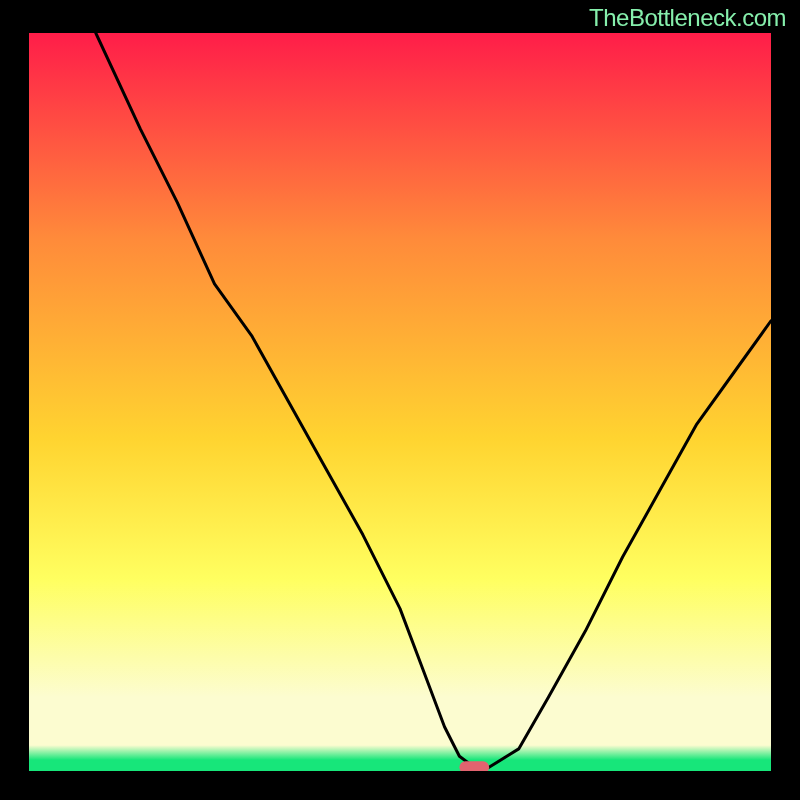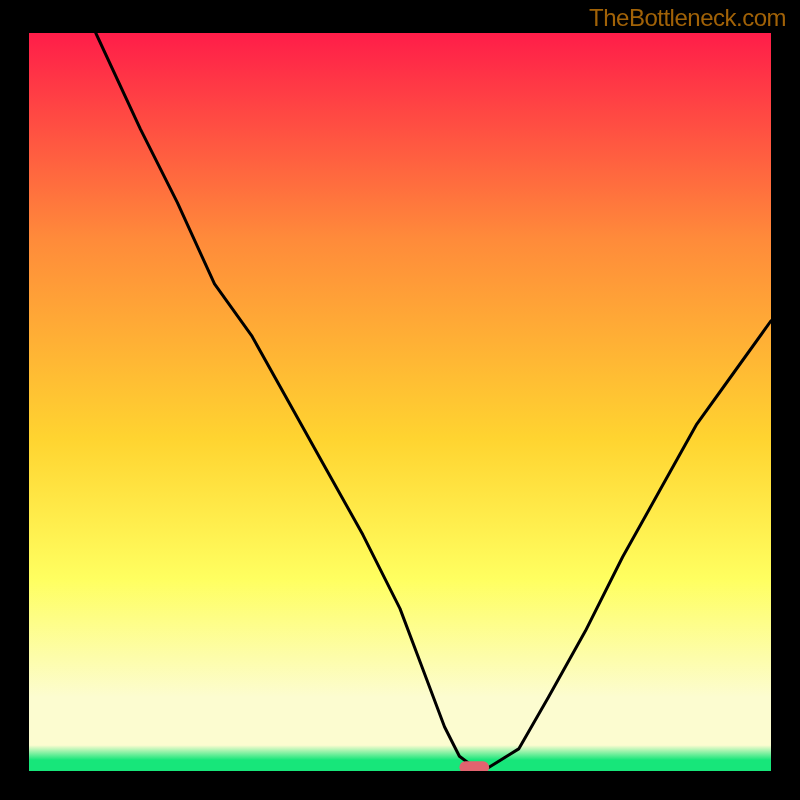--- a/index.html
+++ b/index.html
@@ -2,21 +2,21 @@
 <html><head>
 <meta charset="utf-8">
 <style>
   * { margin: 0; padding: 0; box-sizing: border-box; }
   html, body { width: 800px; height: 800px; overflow: hidden; }
   body { background: #000; position: relative; }
   .watermark {
     position: absolute;
     top: 4px;
     right: 14px;
-    color: #a16207;
+    color: #86efac;
     font-family: Arial, Helvetica, sans-serif;
     font-size: 24px;
     font-weight: 500;
     user-select: none;
     letter-spacing: -0.5px;
   }
   .plot-frame {
     position: absolute;
     left: 29px;
     top: 33px;

